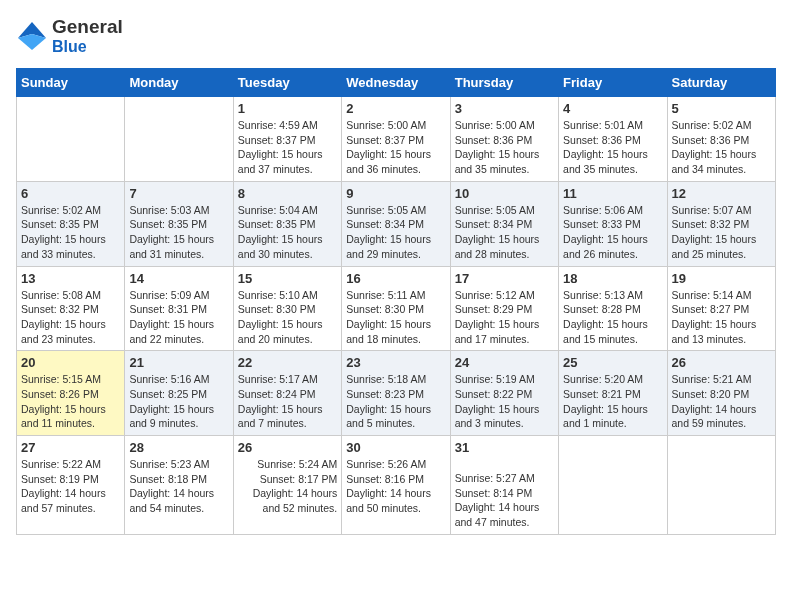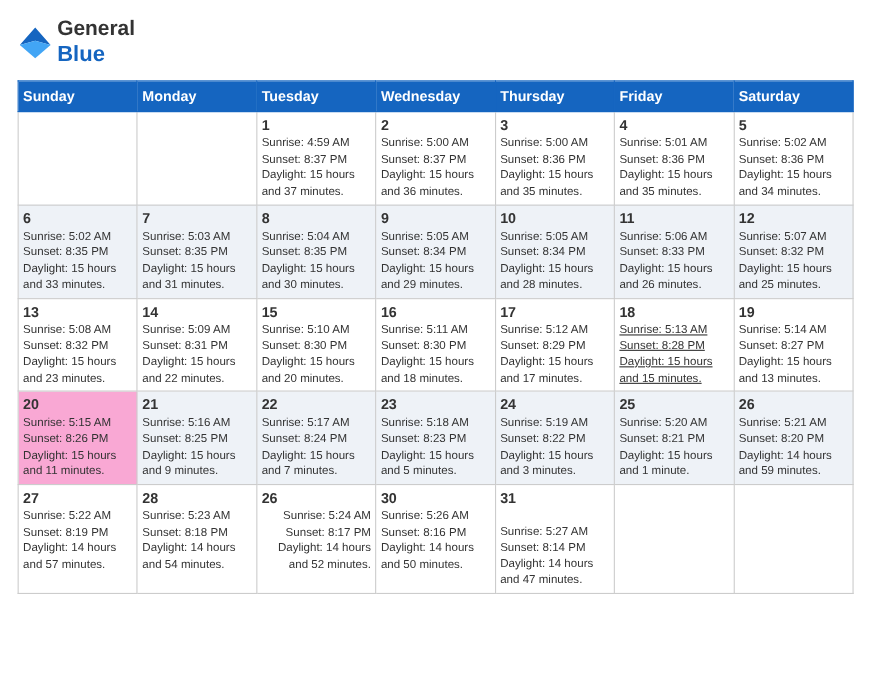--- a/index.html
+++ b/index.html
@@ -63,21 +63,21 @@
 
 <div class="header">
   <div class="logo">
     <svg width="32" height="32" viewBox="0 0 32 32">
       <rect x="0" y="0" width="32" height="32" fill="none"></rect>
       <polygon points="16,2 30,18 16,14 2,18" fill="#1565C0"></polygon>
       <polygon points="16,14 30,18 16,30 2,18" fill="#42A5F5"></polygon>
     </svg>
     <div>
       <span style="font-size:19px;font-weight:bold;color:#333;">General</span><br>
-      <span style="font-size:20px;font-weight:bold;color:#1565C0;">Blue</span>
+      <span style="font-size:16px;font-weight:bold;color:#1565C0;">Blue</span>
     </div>
   </div>
   <div class="title-block">
     <div class="month-title"></div>
     <div class="location-title"></div>
   </div>
 </div>
 
 <table class="calendar">
   <thead>
@@ -213,35 +213,35 @@
         </td>
         <td style="background: rgb(255, 255, 255);">
           <span class="day-num">17</span>
           <div class="day-info" style="white-space: pre-line;">Sunrise: 5:12 AM
 Sunset: 8:29 PM
 Daylight: 15 hours
 and 17 minutes.</div>
         </td>
         <td style="background: rgb(255, 255, 255);">
           <span class="day-num">18</span>
-          <div class="day-info" style="white-space: pre-line; text-decoration: underline;">Sunrise: 5:13 AM
+          <div class="day-info" style="white-space: pre-line;">Sunrise: 5:13 AM
 Sunset: 8:28 PM
 Daylight: 15 hours
 and 15 minutes.</div>
         </td>
         <td style="background: rgb(255, 255, 255);">
           <span class="day-num">19</span>
           <div class="day-info" style="white-space: pre-line;">Sunrise: 5:14 AM
 Sunset: 8:27 PM
 Daylight: 15 hours
 and 13 minutes.</div>
         </td>
       </tr>
       <tr>
-        <td style="background: #f9a8d4;">
+        <td style="background: #fef9c3;">
           <span class="day-num">20</span>
           <div class="day-info" style="white-space: pre-line;">Sunrise: 5:15 AM
 Sunset: 8:26 PM
 Daylight: 15 hours
 and 11 minutes.</div>
         </td>
         <td style="background: rgb(238, 242, 247);">
           <span class="day-num">21</span>
           <div class="day-info" style="white-space: pre-line;">Sunrise: 5:16 AM
 Sunset: 8:25 PM

